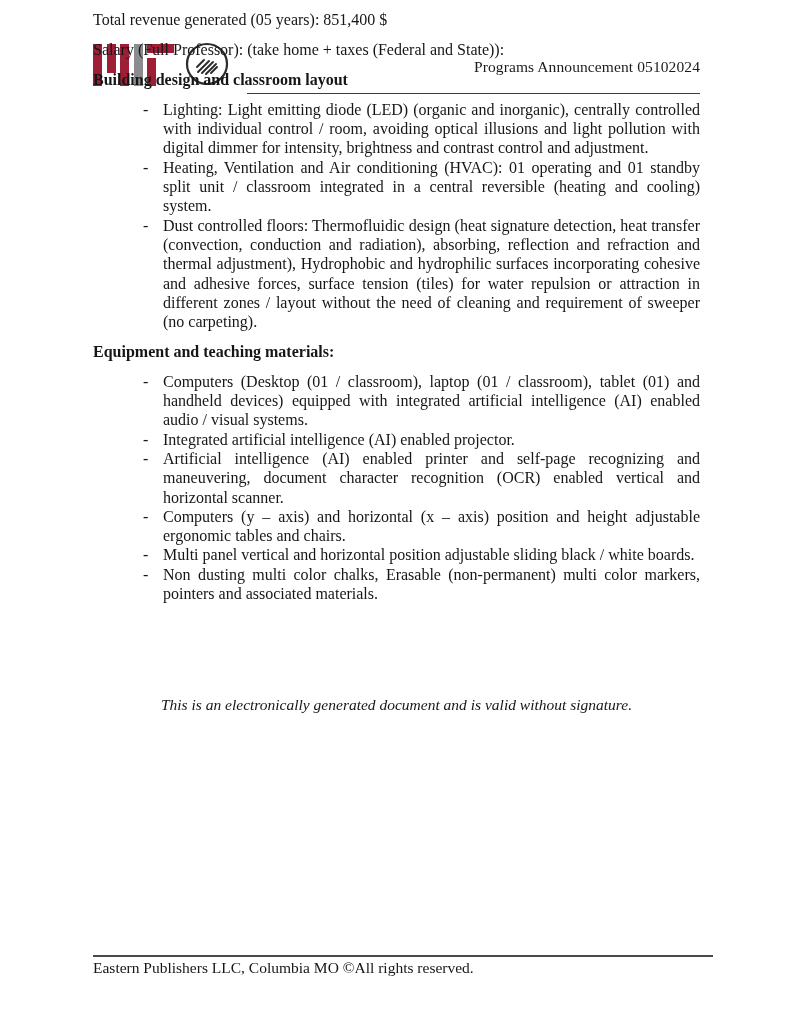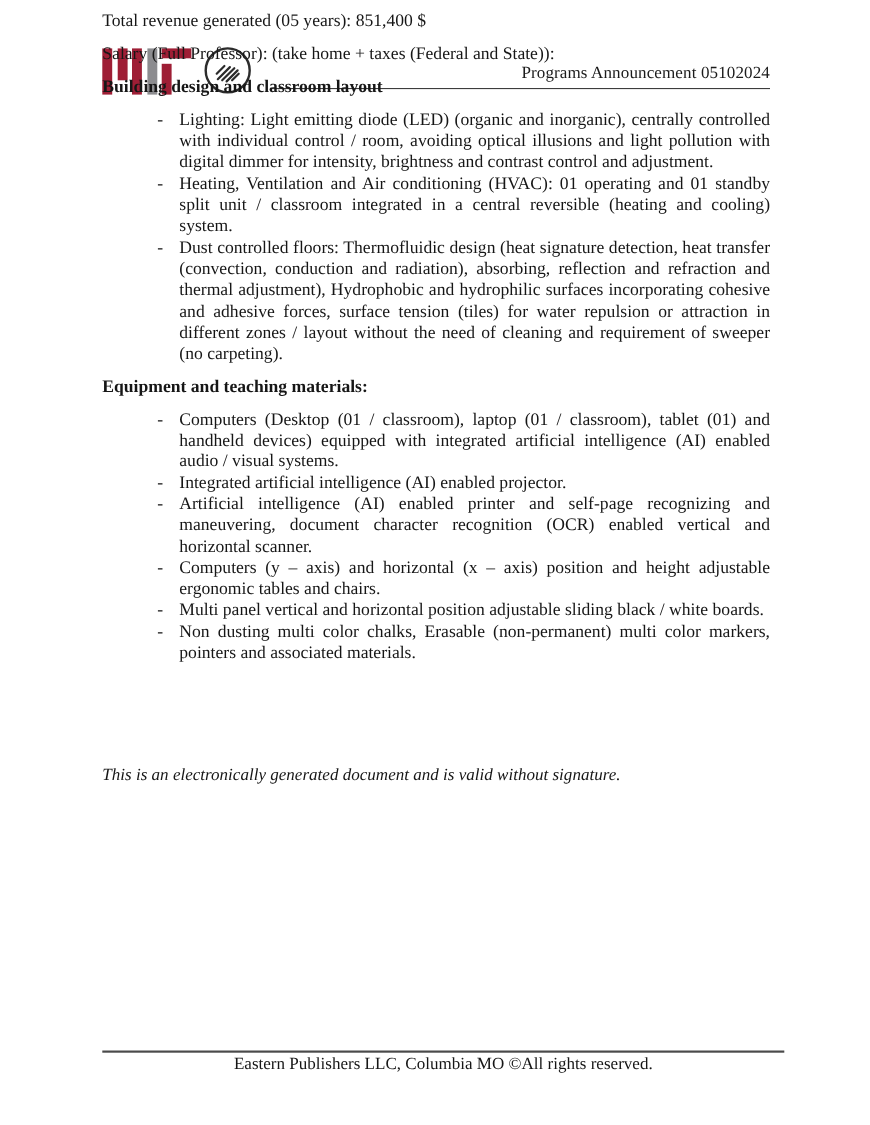--- a/index.html
+++ b/index.html
@@ -31,21 +31,21 @@
   }
   .logo-reflection .fade {
     position: absolute; inset: 0;
     background: linear-gradient(to bottom, rgba(255,255,255,0.55) 0%, #ffffff 90%);
   }
 
   .header-rule {
     position: absolute; left: 247px; right: 91px; top: 58px;
     border-bottom: 1.6px solid #3d3d3d;
     text-align: right;
-    padding-bottom: 4px;
+    padding-bottom: 17px;
     font-size: 15.5px;
     color: #1b1b1b;
     letter-spacing: 0.1px;
   }
 
   
   .content {
     position: absolute; left: 93px; top: 0; width: 607px;
     font-size: 16px; line-height: 19.3px;
   }
@@ -62,30 +62,29 @@
   ul.dash-list.equip { margin-top: 10px; }
   ul.dash-list li {
     position: relative;
     padding-left: 70px;
     text-align: justify;
   }
   ul.dash-list li .dash { position: absolute; left: 50px; top: 0; }
 
   .notice {
     margin-top: 92px !important;
-    text-align: left;
+    text-align: center;
     font-style: italic;
     font-size: 15.5px;
   }
 
   
   .footer {
     position: absolute; left: 93px; right: 78px; top: 955px;
     border-top: 2px solid #4a4a4a;
-    text-align: center;
     padding-top: 2px;
     font-size: 15.5px;
   }
 </style>
 </head>
 <body>
 
 <div class="page">
 
   <div>

